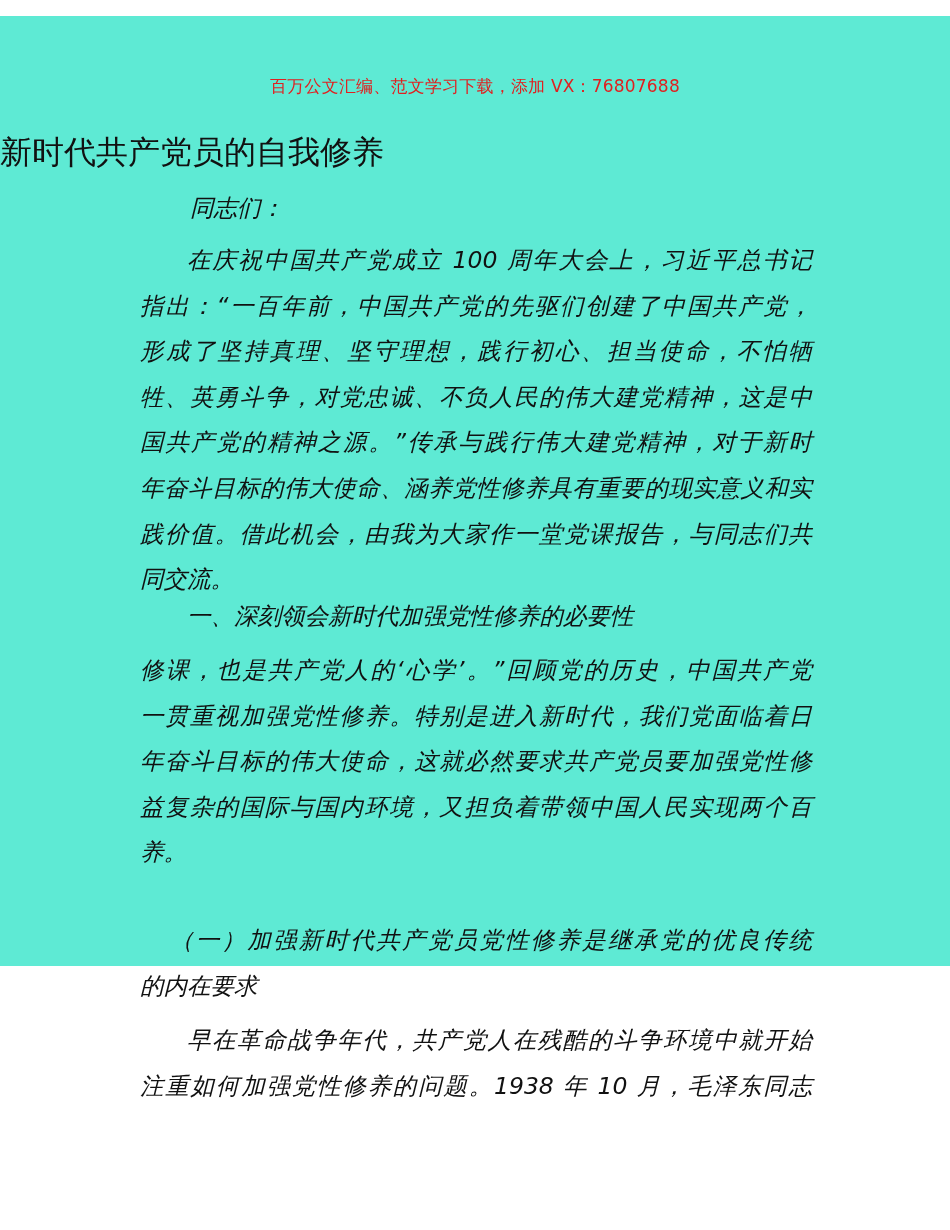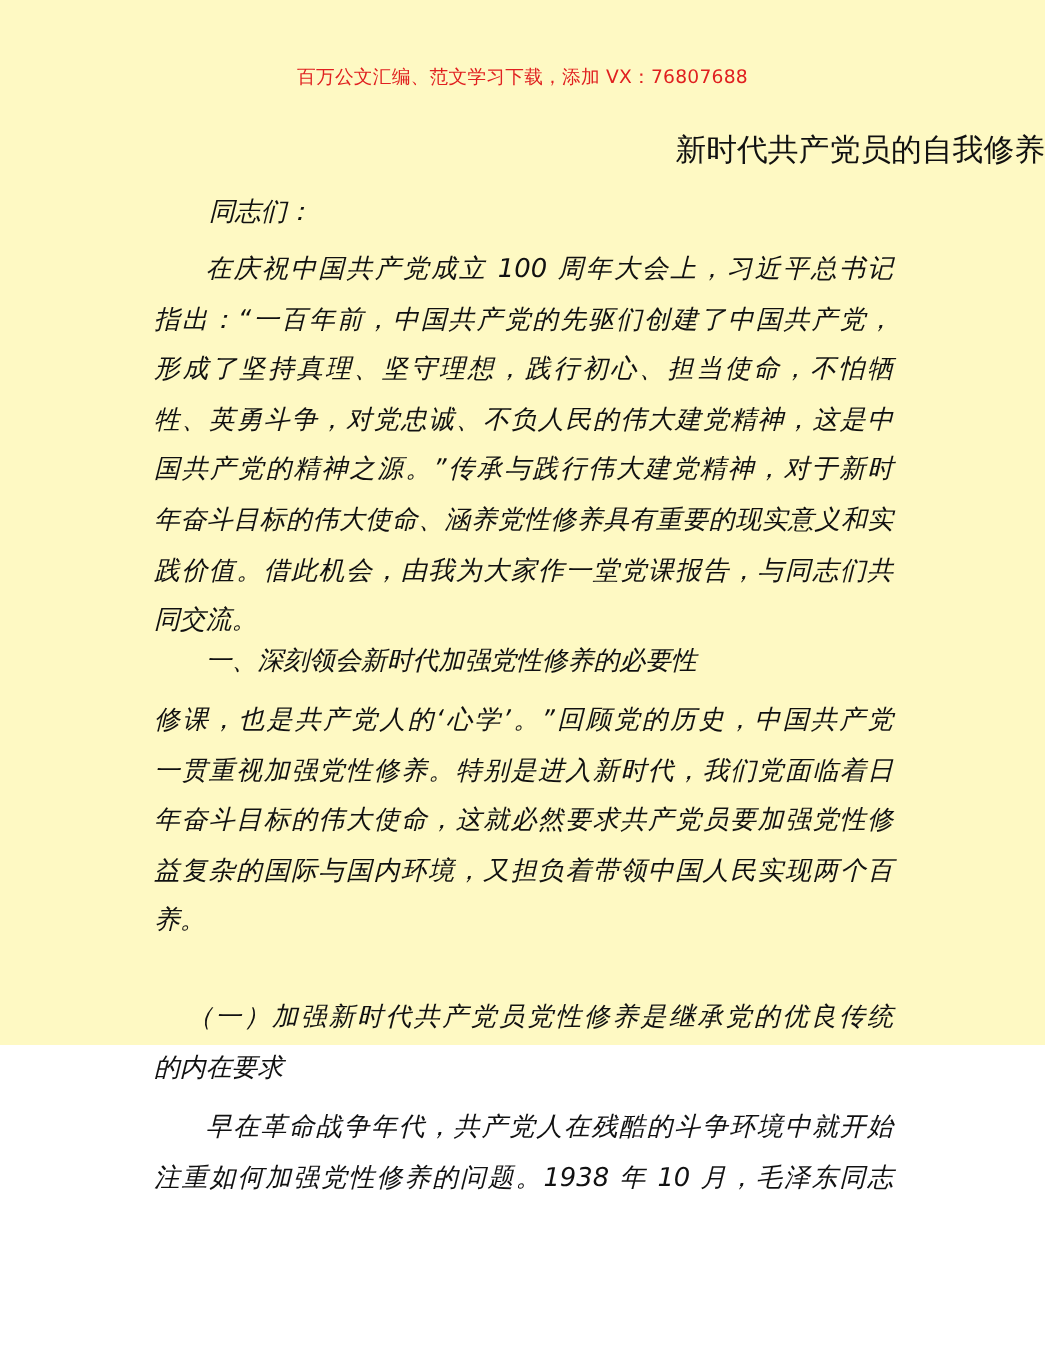--- a/index.html
+++ b/index.html
@@ -10,43 +10,43 @@
     body {
       width: 950px;
       height: 1230px;
       position: relative;
       overflow: hidden;
       font-family: "DejaVu Sans", "Liberation Sans", sans-serif;
       color: #111111;
     }
     .page {
       position: absolute;
-      left: 0; top: 0;
+      left: 0; top: 16px;
       width: 950px;
       height: 950px;
-      background: #fef9c3;
+      background: #5eead4;
     }
     .header-banner {
       position: absolute;
       top: 57px;
       left: 0;
       width: 950px;
       text-align: center;
       color: #e02020;
       font-size: 17px;
       line-height: 26px;
       letter-spacing: 0.2px;
     }
     .doc-title {
       position: absolute;
       top: 116px;
       left: 0;
       width: 950px;
-      text-align: right;
-      font-size: 28px;
+      text-align: left;
+      font-size: 32px;
       line-height: 40px;
       color: #111;
     }
     .body-text {
       position: absolute;
       left: 140px;
       width: 672px;
       font-size: 23.5px;
       line-height: 45.6px;
       color: #111;

